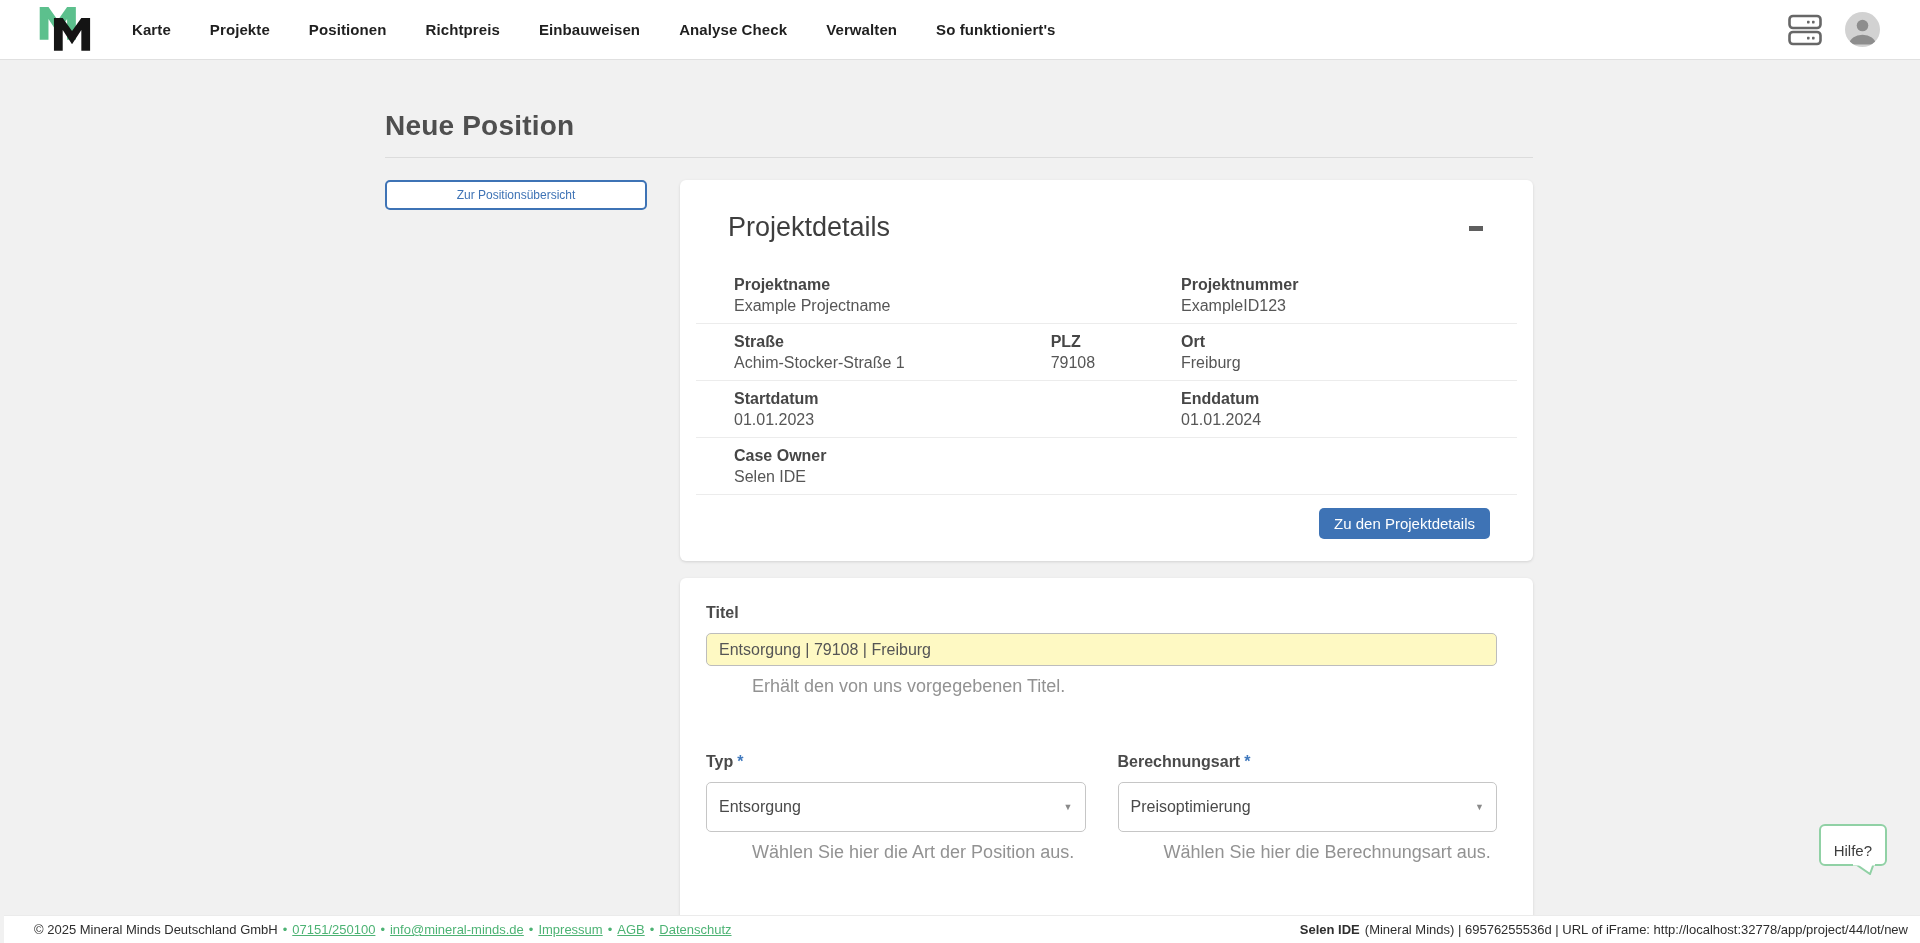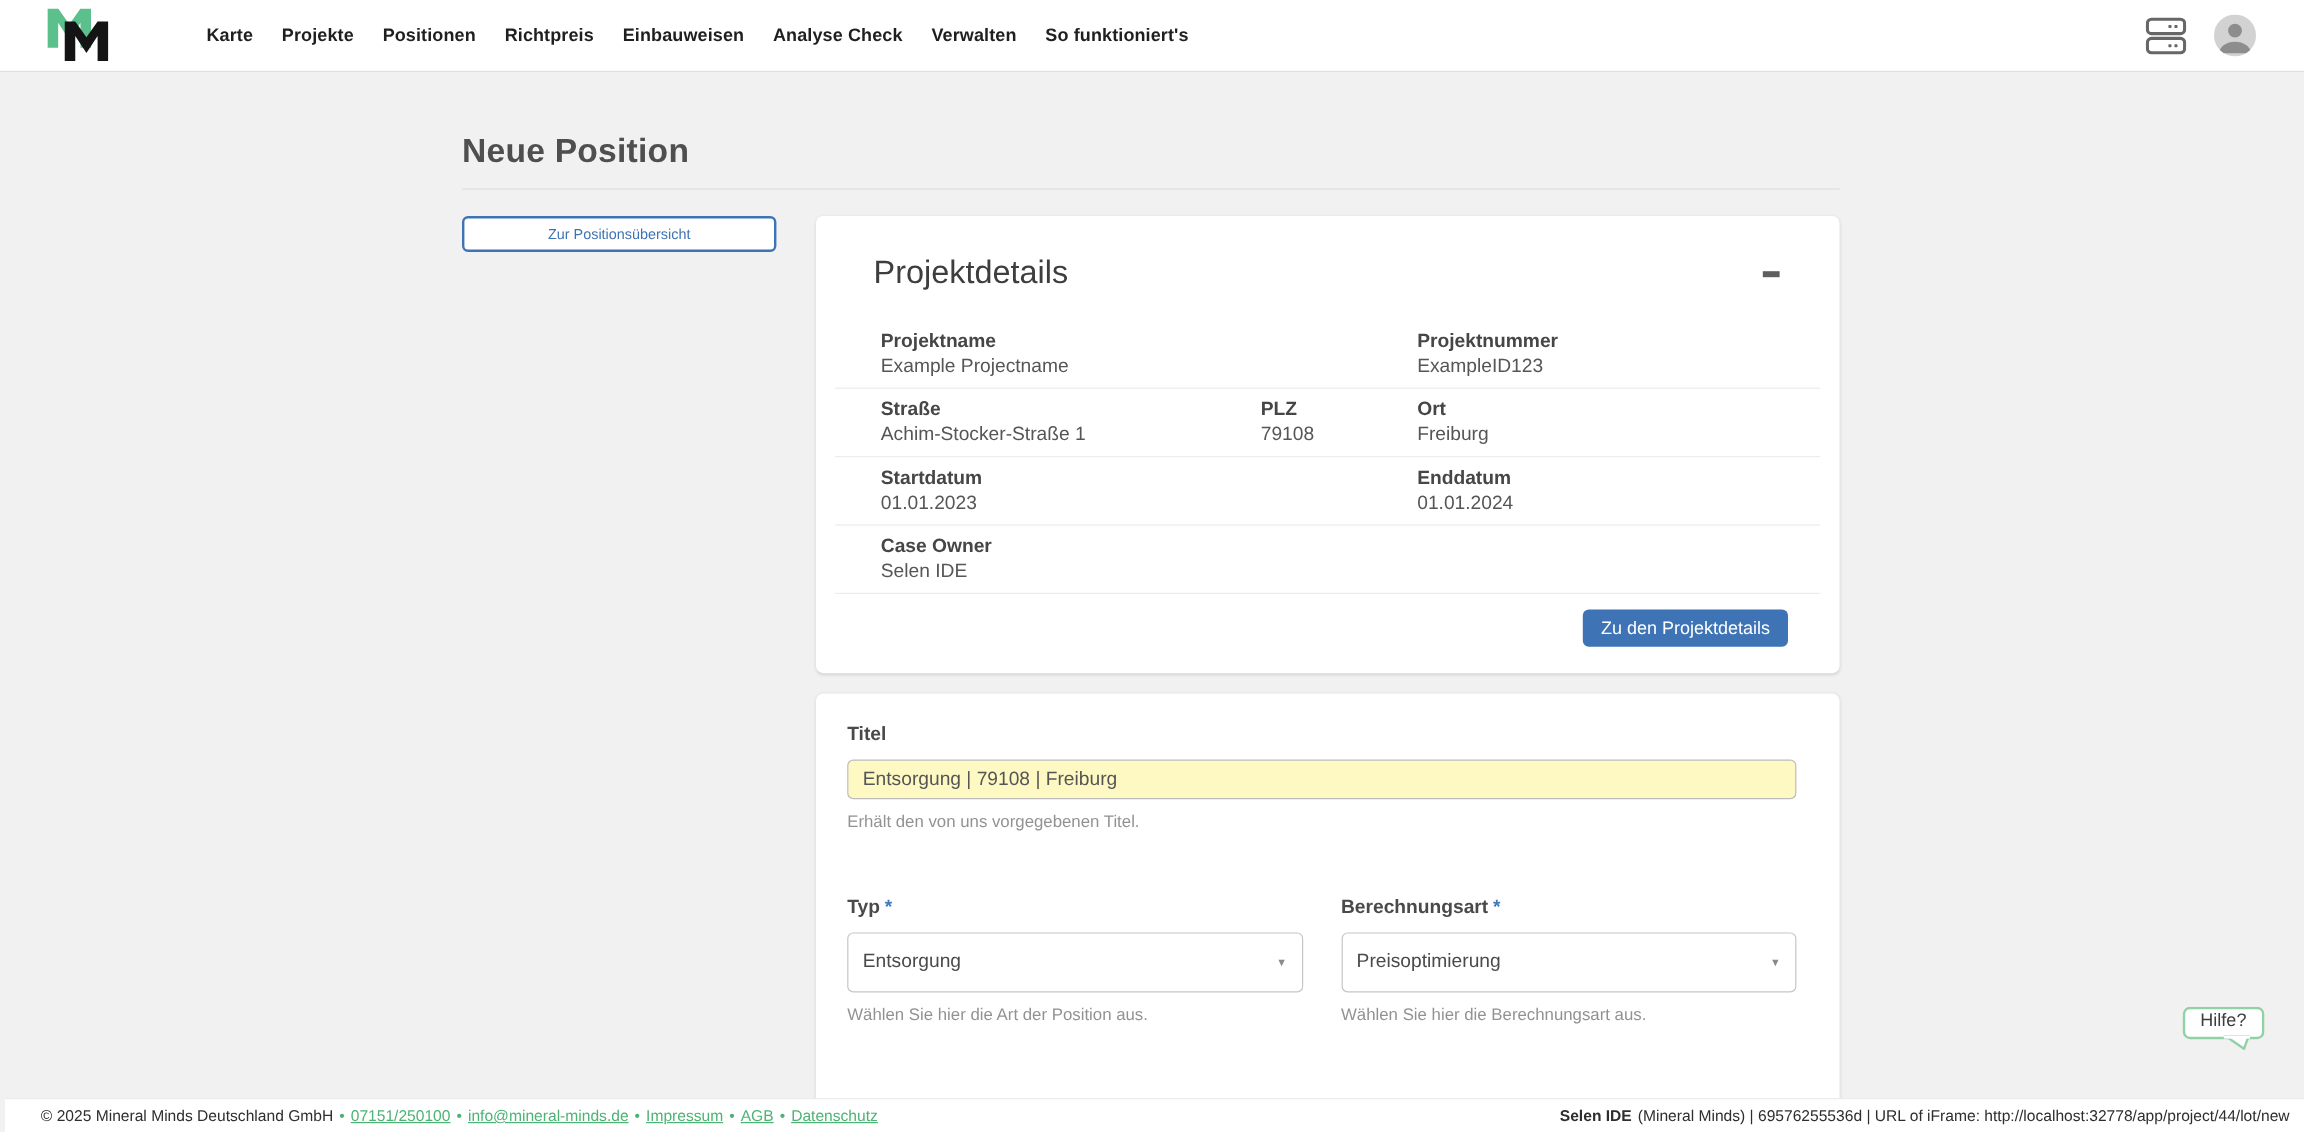--- a/index.html
+++ b/index.html
@@ -9,21 +9,21 @@
     background:#f1f1f1;
     color:#4a4a4a;
   }
 
   
   .topbar {
     height:60px; background:#fff; border-bottom:1px solid #e0e0e0;
     display:flex; align-items:center; padding:0 40px 0 38px;
   }
   .logo { width:56px; height:46px; margin-right:38px; cursor:pointer; flex:0 0 auto; }
-  .nav { display:flex; align-items:center; gap:24px;margin-left:40px; }
+  .nav { display:flex; align-items:center; gap:39px; }
   .nav a {
     font-size:15px; font-weight:700; color:#1f1f1f; text-decoration:none;
     letter-spacing:.1px; cursor:pointer; white-space:nowrap;
   }
   .topbar-right { margin-left:auto; display:flex; align-items:center; gap:23px; }
   .icon-btn { cursor:pointer; display:flex; align-items:center; }
 
   
   .main { padding:50px 0 0 385px; }
   .page-title { font-size:28px; font-weight:700; color:#4f4f4f; letter-spacing:.2px; }
@@ -61,35 +61,35 @@
   
   .card-form { padding:26px 36px 40px 26px; }
   .fgroup { margin-bottom:28px; }
   .flabel { display:block; font-size:16px; font-weight:700; color:#4a4a4a; margin-bottom:11px; }
   .req { color:#3f78bd; margin-left:4px; }
   .tinput {
     width:100%; height:33px; border:1px solid #c6c6c6; border-radius:5px;
     font-size:16px; font-family:inherit; color:#555; padding:0 12px; background:#fff;
   }
   .tinput:disabled { background:#fef9c3; border-color:#bdbdbd; color:#555; }
-  .helper { font-size:14px; color:#929292; margin-top:10px; }
+  .helper { font-size:18px; color:#929292; margin-top:10px;margin-left:46px; }
   .two-col { display:flex; gap:32px; }
   .two-col > div { flex:1; min-width:0; }
   .select {
     height:50px; border:1px solid #c6c6c6; border-radius:5px; background:#fff;
     display:flex; align-items:center; justify-content:space-between;
     padding:0 12px; font-size:16px; color:#4a4a4a; cursor:pointer;gap:47px;
   }
   .caret { font-size:9px; color:#8a8a8a; }
 
   
   .help-bubble {
     position:fixed; right:33px; bottom:77px;
     background:#fff; border:2px solid #90d1a5; border-radius:6px;
-    padding:1px 13px 5px; font-size:15px; color:#3d3d3d; cursor:pointer;
+    padding:16px 13px 5px; font-size:15px; color:#3d3d3d; cursor:pointer;
   }
   .help-tail { position:absolute; right:10px; bottom:-11px; width:22px; height:12px; }
 
   
   .footer {
     position:fixed; left:4px; right:0; bottom:0; height:28px; background:#fff;
     border-top:1px solid #ebebeb; display:flex; align-items:center;
     justify-content:space-between; padding:0 12px 0 30px; font-size:13px; color:#2e2e2e;
   }
   .footer-left, .footer-right { display:flex; align-items:center; gap:5px; white-space:nowrap; }

